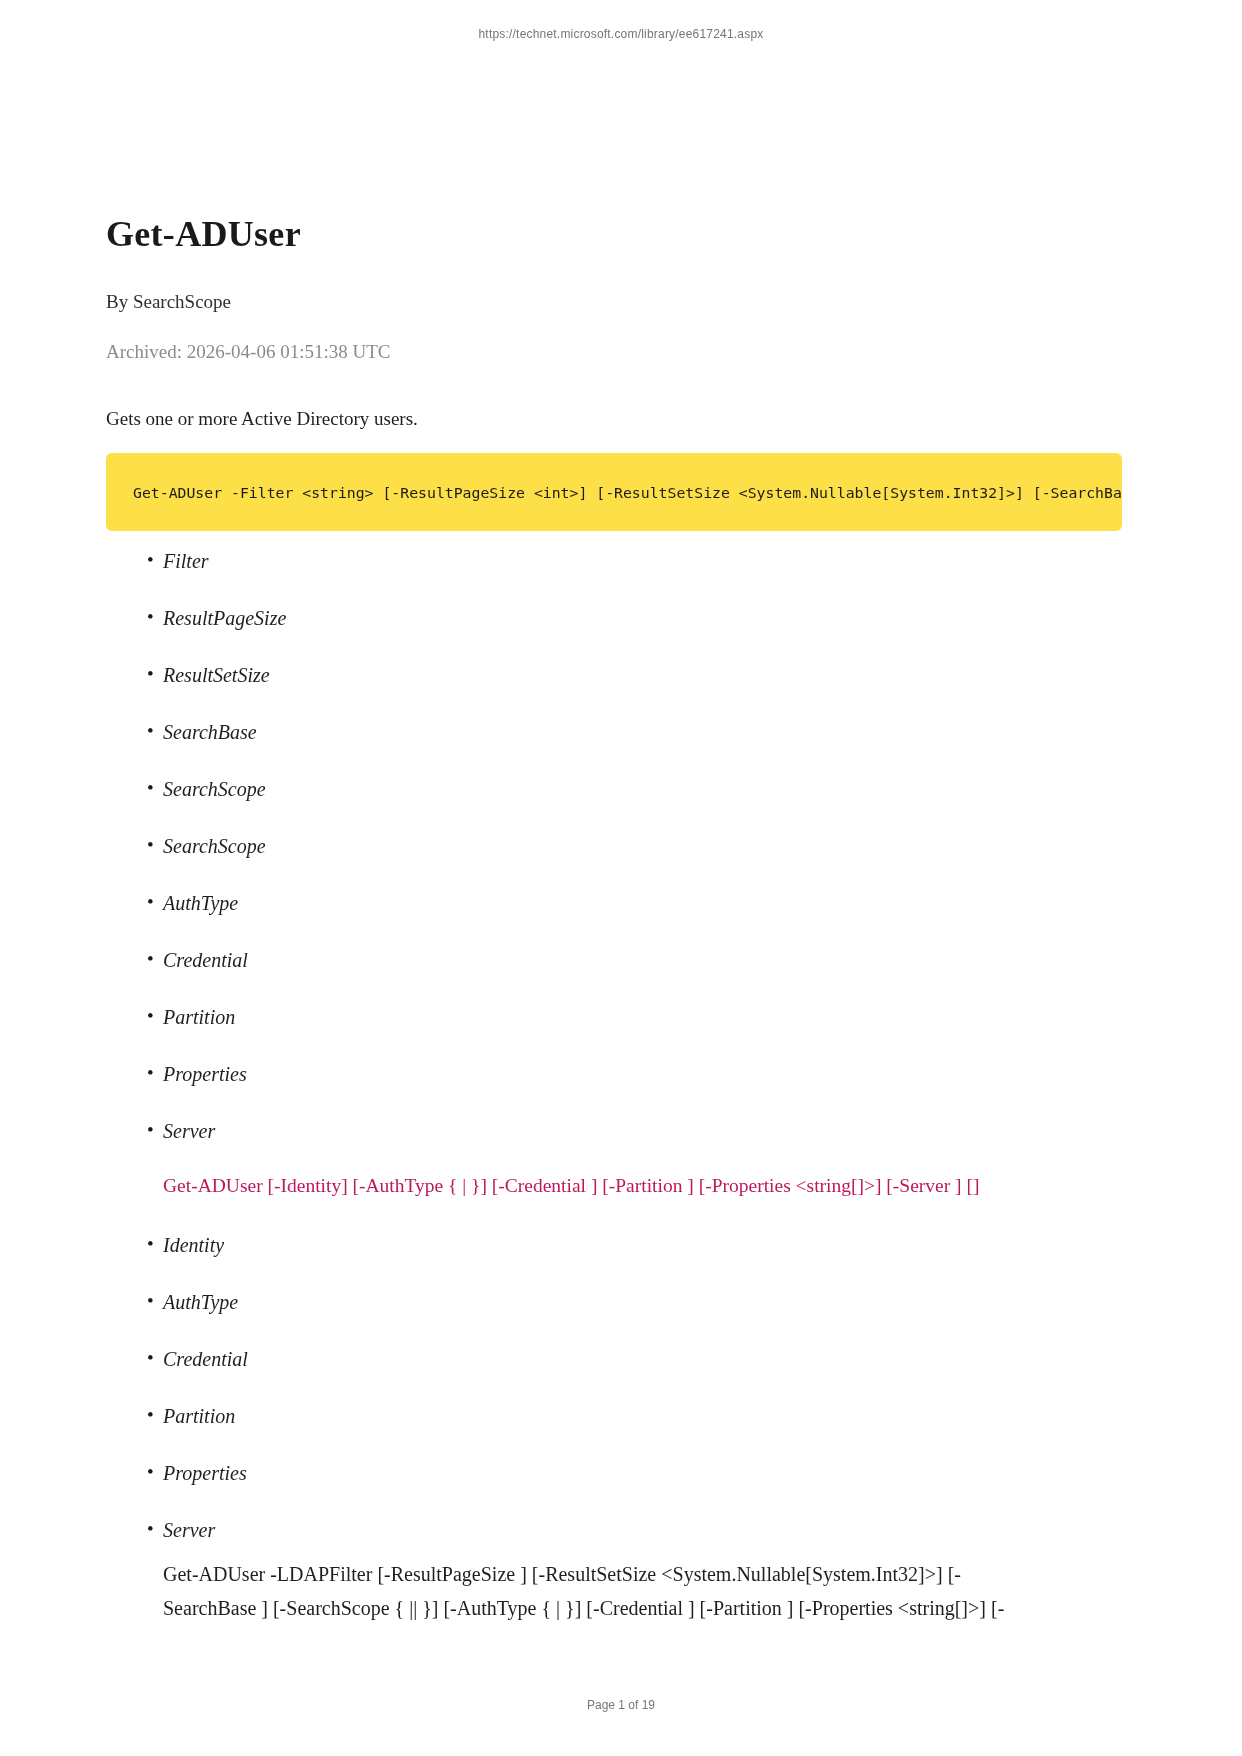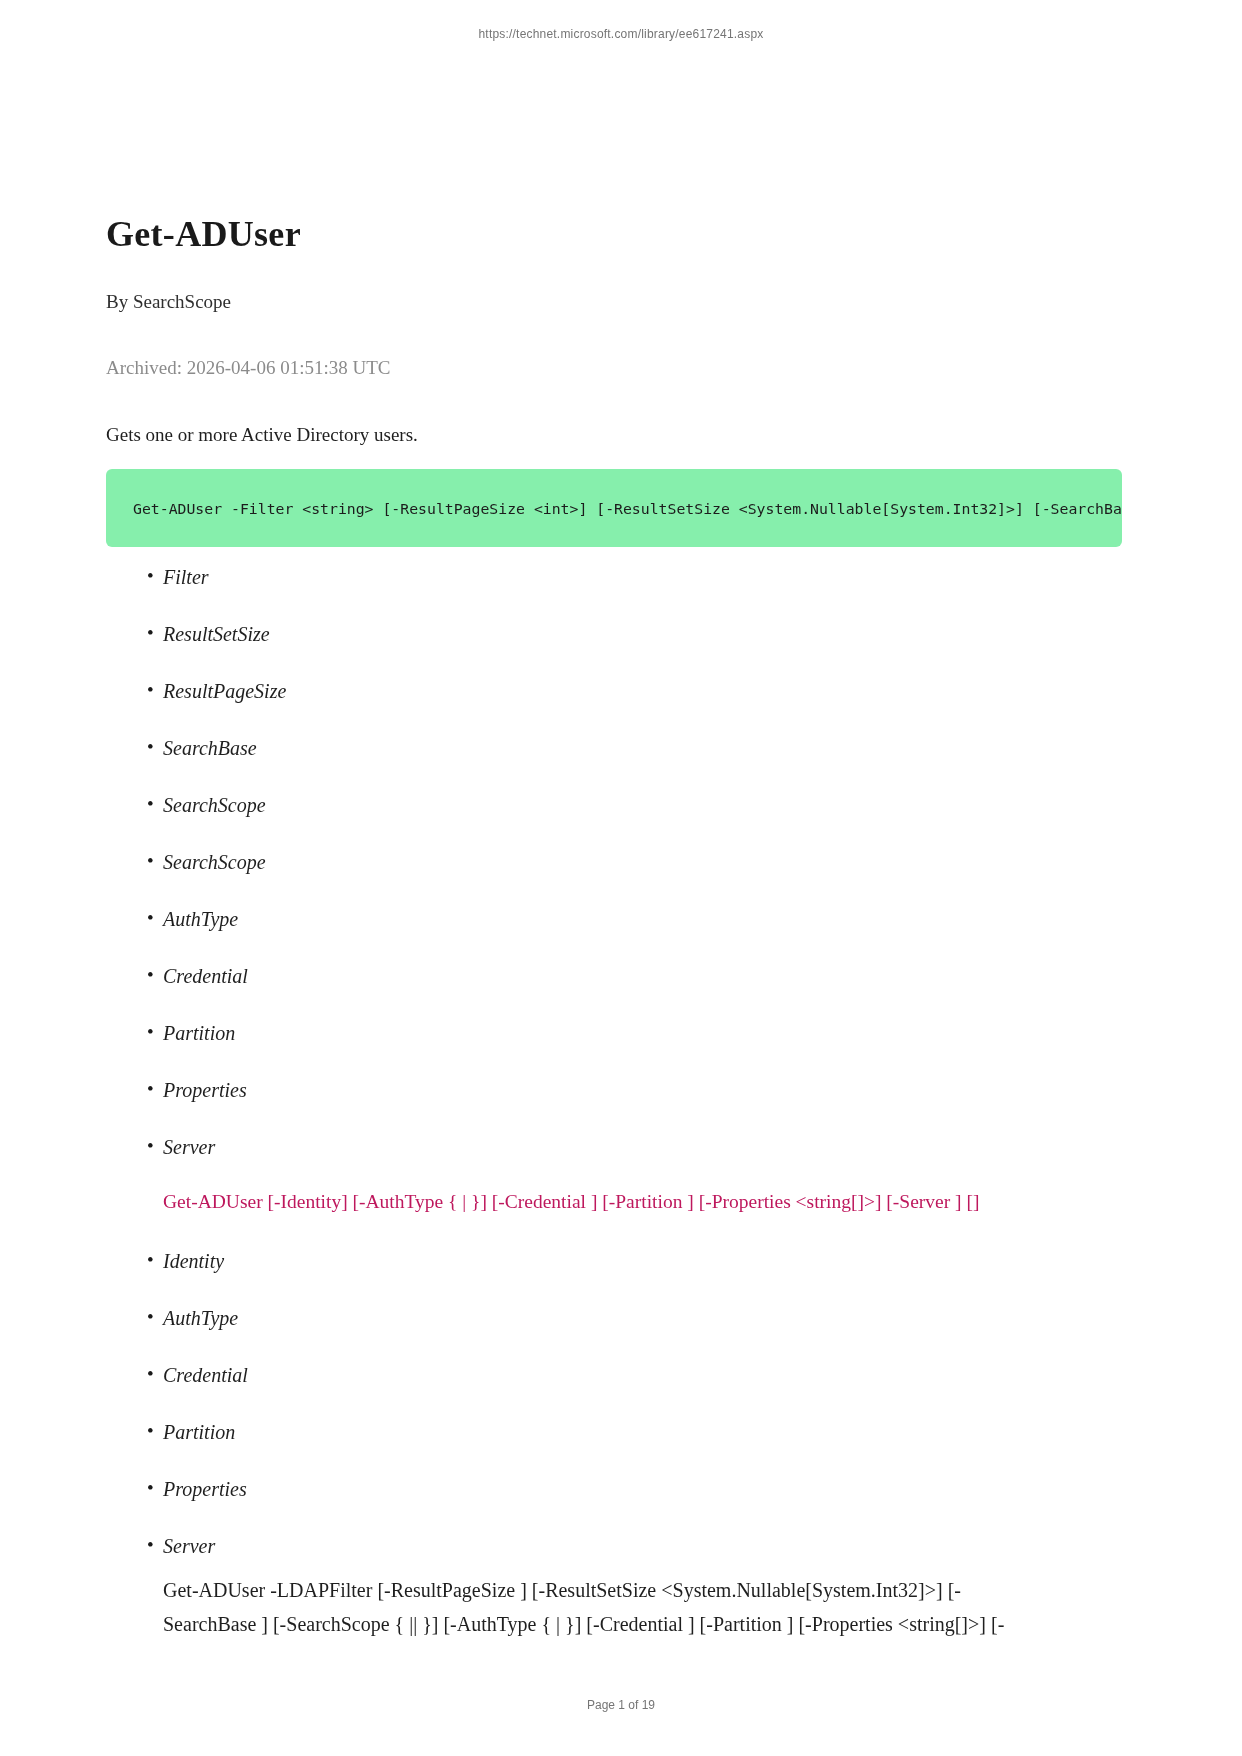--- a/index.html
+++ b/index.html
@@ -37,36 +37,36 @@
     color: #1a1a1a;
     letter-spacing: 0.3px;
   }
   .byline {
     margin-top: 40px;
     font-size: 19px;
     line-height: 22px;
     color: #2f2f2f;
   }
   .archived {
-    margin-top: 44px;
+    margin-top: 28px;
     font-size: 19px;
     line-height: 22px;
     color: #8b8b8b;
   }
   .description {
     margin-top: 44px;
     font-size: 19px;
     line-height: 24px;
     color: #1f1f1f;
   }
   .code-block {
     margin-top: 22px;
     width: 1016px;
     height: 78px;
-    background: #86efac;
+    background: #fde047;
     border-radius: 6px;
     overflow: hidden;
   }
   .code-block pre {
     font-family: "DejaVu Sans Mono", "Liberation Mono", monospace;
     font-size: 14.8px;
     line-height: 20px;
     color: #1c1c1c;
     white-space: pre;
     padding: 30px 0 0 27px;
@@ -137,22 +137,22 @@
     <div class="archived">Archived: 2026-04-06 01:51:38 UTC</div>
 
     <div class="description">Gets one or more Active Directory users.</div>
 
     <div class="code-block">
       <pre>Get-ADUser -Filter &lt;string&gt; [-ResultPageSize &lt;int&gt;] [-ResultSetSize &lt;System.Nullable[System.Int32]&gt;] [-SearchBa</pre>
     </div>
 
     <ul class="param-list">
       <li>Filter</li>
+      <li>ResultPageSize</li>
       <li>ResultSetSize</li>
-      <li>ResultPageSize</li>
       <li>SearchBase</li>
       <li>SearchScope</li>
       <li>SearchScope</li>
       <li>AuthType</li>
       <li>Credential</li>
       <li>Partition</li>
       <li>Properties</li>
       <li>Server</li>
     </ul>
 

